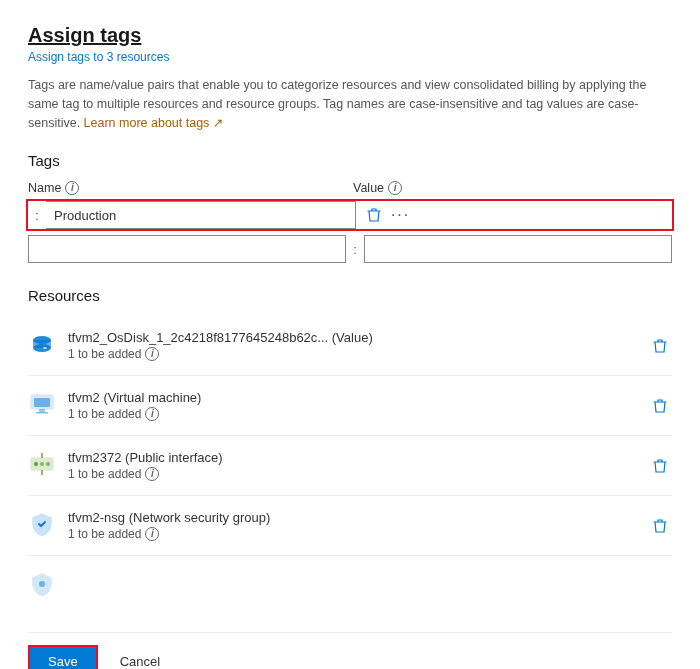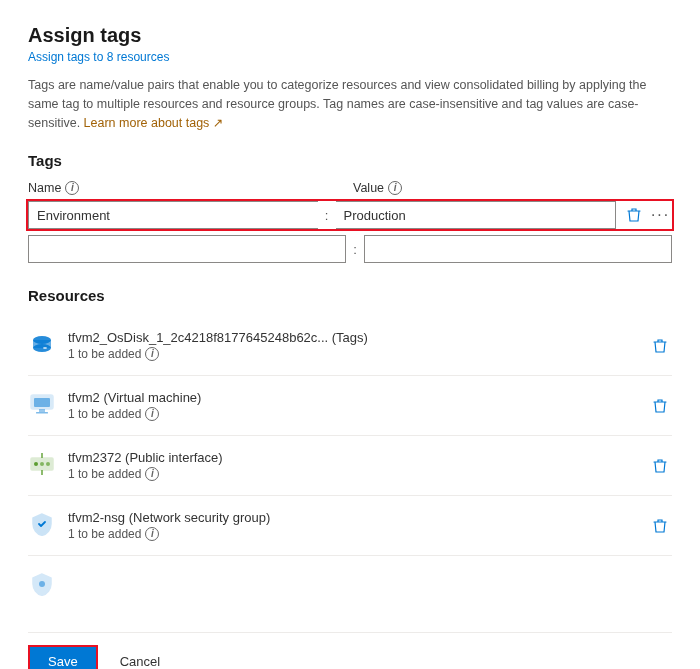--- a/index.html
+++ b/index.html
@@ -13,39 +13,40 @@
     }
     .page-container {
       padding: 24px 28px 20px 28px;
       max-width: 700px;
     }
     .page-title {
       font-size: 20px;
       font-weight: 600;
       color: #1a1a1a;
       margin-bottom: 3px;
+      text-decoration: underline;
     }
     .page-subtitle {
       font-size: 12px;
       color: #0078d4;
       margin-bottom: 12px;
     }
     .page-description {
       font-size: 12.5px;
       color: #555;
       line-height: 1.5;
       margin-bottom: 20px;
     }
     .page-description a {
       color: #a16207;
       text-decoration: none;
     }
     .section-title {
       font-size: 15px;
-      font-weight: 700;
+      font-weight: 400;
       margin-bottom: 12px;
       color: #1a1a1a;
     }
     .tags-section {
       margin-bottom: 24px;
     }
     .tags-header {
       display: flex;
       gap: 0;
       margin-bottom: 6px;
@@ -196,21 +197,21 @@
       align-items: center;
       margin-bottom: 6px;
     }
   </style>
 </head>
 <body>
 
 <div class="page-container">
 
   <div class="page-title">Assign tags</div>
-  <div class="page-subtitle">Assign tags to 8 resources</div>
+  <div class="page-subtitle">Assign tags to 3 resources</div>
 
   <p class="page-description">
     <span>Tags are name/value pairs that enable you to categorize resources and view consolidated billing by applying the same tag to multiple resources and resource groups. Tag names are case-insensitive and tag values are case-sensitive.</span>
     <a href="#">
       <span>Learn more about tags</span> ↗
     </a>
   </p>
 
   <div class="tags-section">
     <div class="section-title">Tags</div>
@@ -220,21 +221,20 @@
         <span>Name</span>
         <span class="info-icon">i</span>
       </div>
       <div class="col-value-header">
         <span>Value</span>
         <span class="info-icon">i</span>
       </div>
     </div>
 
     <div class="tag-row" style="outline: 2px solid #e81123; outline-offset: 0px; display:flex; align-items:center; margin-bottom:6px;">
-      <input type="text" class="tag-name-input" value="Environment" style="border-right: none;">
       <span class="tag-separator">:</span>
       <input type="text" class="tag-value-input" value="Production" style="border-left: none;">
       <div class="tag-actions">
         <button class="icon-btn" title="Delete" style="color:#0078d4;">
           <svg width="14" height="16" viewBox="0 0 14 16" fill="none" xmlns="http://www.w3.org/2000/svg">
             <path d="M1 4h12M5 4V2h4v2M2 4l1 10h8l1-10" stroke="#0078d4" stroke-width="1.2" stroke-linecap="round"></path>
           </svg>
         </button>
         <button class="icon-btn" title="More">
           <span style="font-size:16px; letter-spacing:1px; color:#555;">···</span>
@@ -255,21 +255,21 @@
     <div class="resource-item">
       <div class="resource-icon">
         <svg width="24" height="24" viewBox="0 0 24 24" fill="none" xmlns="http://www.w3.org/2000/svg">
           <ellipse cx="12" cy="8" rx="9" ry="4" fill="#0078d4" opacity="0.85"></ellipse>
           <rect x="3" y="8" width="18" height="8" fill="#0078d4" opacity="0.6"></rect>
           <ellipse cx="12" cy="16" rx="9" ry="4" fill="#0078d4" opacity="0.85"></ellipse>
           <ellipse cx="15" cy="16" rx="2" ry="1" fill="#fff" opacity="0.7"></ellipse>
         </svg>
       </div>
       <div class="resource-info">
-        <div class="resource-name">tfvm2_OsDisk_1_2c4218f8177645248b62c... (Tags)</div>
+        <div class="resource-name">tfvm2_OsDisk_1_2c4218f8177645248b62c... (Value)</div>
         <div class="resource-status">
           1 to be added
           <span class="info-icon">i</span>
         </div>
       </div>
       <div class="resource-delete">
         <button class="icon-btn" style="color:#0078d4;">
           <svg width="14" height="16" viewBox="0 0 14 16" fill="none">
             <path d="M1 4h12M5 4V2h4v2M2 4l1 10h8l1-10" stroke="#0078d4" stroke-width="1.2" stroke-linecap="round"></path>
           </svg>

